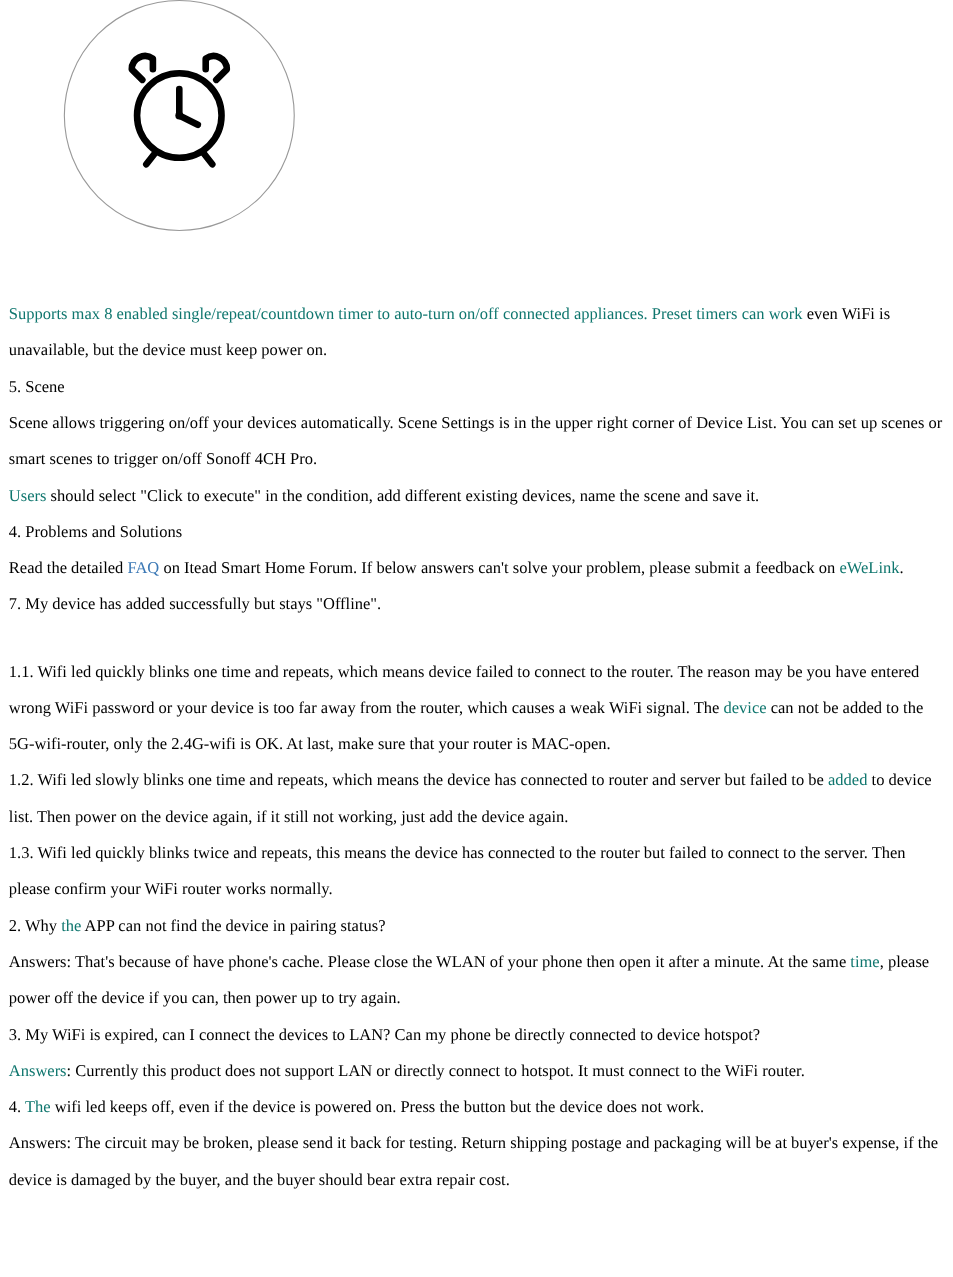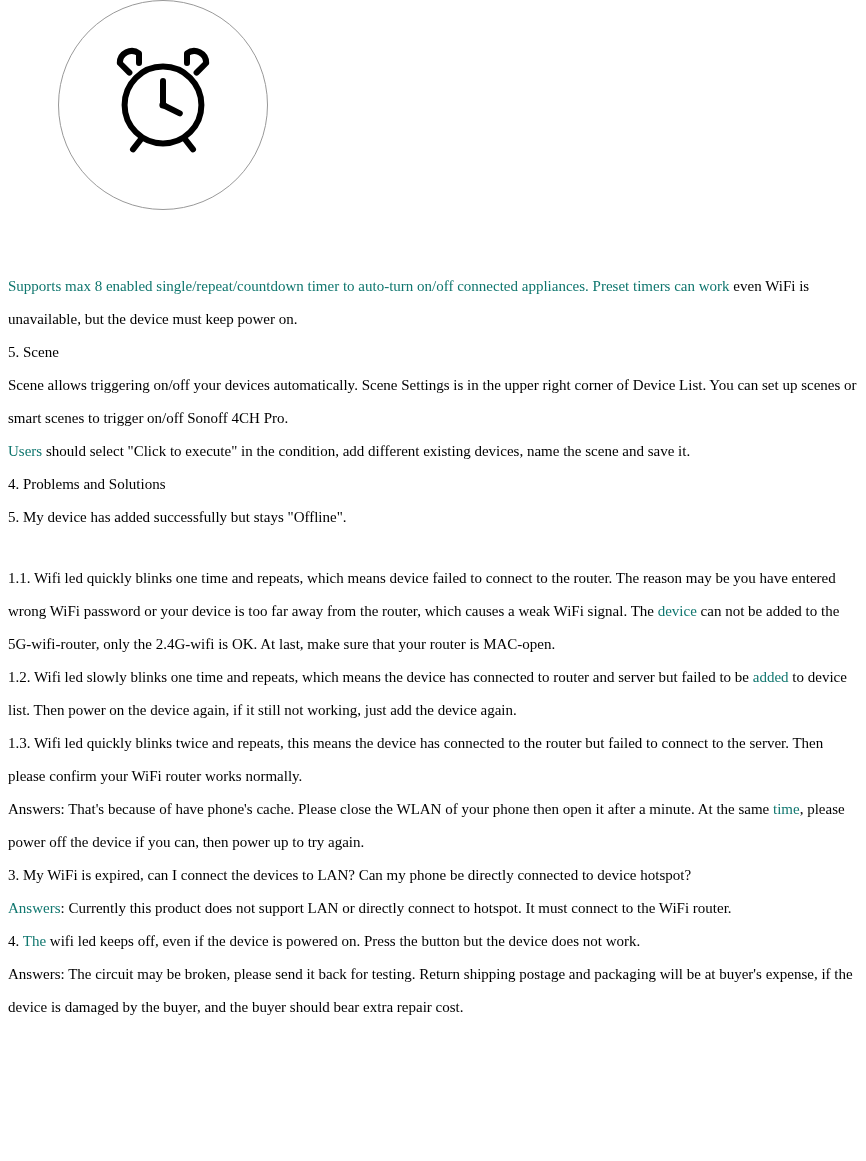--- a/index.html
+++ b/index.html
@@ -83,36 +83,42 @@
   <p>
     <span>Scene allows triggering on/off your devices automatically. Scene Settings is in the upper right corner of </span><span class="bold">Device List</span><span>. You can set up scenes or smart scenes to trigger on/off Sonoff 4CH Pro.</span>
   </p>
 
   <p>
     <span class="red-text">Users</span><span> should select "Click to execute" in the condition, add different existing devices, name the scene and save it.</span>
   </p>
 
   <p class="bold">4. Problems and Solutions</p>
 
+  <p>
+    <span>Read the detailed </span><span class="blue-link">FAQ</span><span> on Itead Smart Home Forum. If below answers can't solve your problem, please submit a feedback on </span><span class="red-text">eWeLink</span><span>.</span>
+  </p>
 
-  <p>5. My device has added successfully but stays "Offline".</p>
+  <p>7. My device has added successfully but stays "Offline".</p>
 
   <div class="spacer"></div>
 
 
   <p>
     <span>1.1. Wifi led quickly blinks one time and repeats, which means device failed to connect to the router. The reason may be you have entered wrong WiFi password or your device is too far away from the router, which causes a weak WiFi signal. The </span><span class="red-text">device</span><span> can not be added to the 5G-wifi-router, only the 2.4G-wifi is OK. At last, make sure that your router is MAC-open.</span>
   </p>
 
   <p>
     <span>1.2. Wifi led slowly blinks one time and repeats, which means the device has connected to router and server but failed to be </span><span class="red-text">added</span><span> to device list. Then power on the device again, if it still not working, just add the device again.</span>
   </p>
 
   <p>1.3. Wifi led quickly blinks twice and repeats, this means the device has connected to the router but failed to connect to the server. Then please confirm your WiFi router works normally.</p>
 
+  <p>
+    <span>2. Why </span><span class="red-text">the</span><span> APP can not find the device in pairing status?</span>
+  </p>
 
   <p>
     <span>Answers: That's because of have phone's cache. Please close the WLAN of your phone then open it after a minute. At the same </span><span class="red-text">time</span><span>, please power off the device if you can, then power up to try again.</span>
   </p>
 
   <p>3. My WiFi is expired, can I connect the devices to LAN? Can my phone be directly connected to device hotspot?</p>
 
   <p>
     <span class="red-text">Answers</span><span>: Currently this product does not support LAN or directly connect to hotspot. It must connect to the WiFi router.</span>
   </p>

